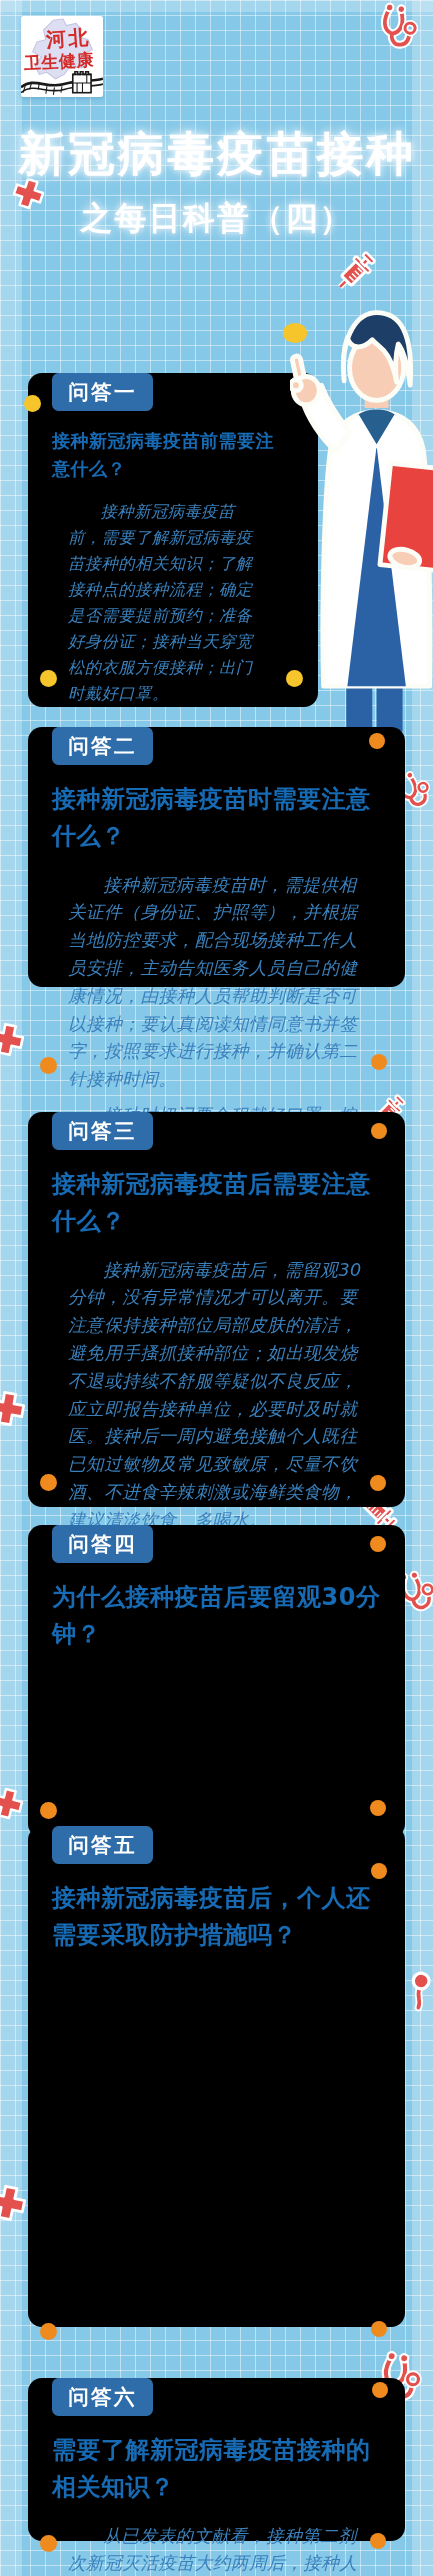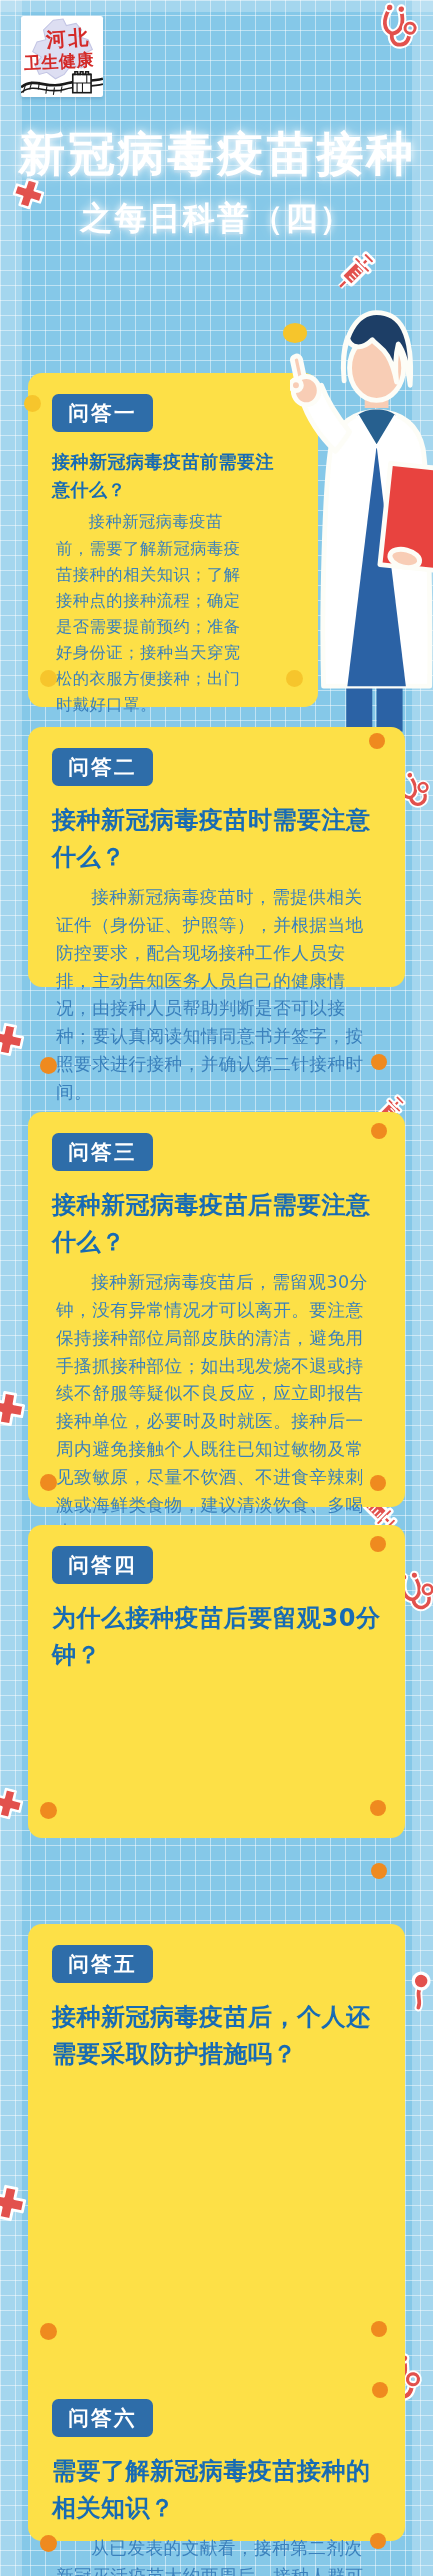--- a/index.html
+++ b/index.html
@@ -42,35 +42,35 @@
   .title1,.title2{
     position:absolute;left:0;width:100%;text-align:center;z-index:2;
     color:#ffffff;font-weight:bold;
     text-shadow:0 0 7.6px rgba(255,255,255,.95),0 0 17.4px rgba(255,255,255,.55),0 2.7px 0 rgba(150,200,228,.55);
   }
   .title1{top:123px;font-size:47px;letter-spacing:2.7px;}
   .title2{top:197px;font-size:32px;letter-spacing:2.2px;}
 
   
   .card{
-    position:absolute;left:28px;width:377px;background:#fde047;
+    position:absolute;left:28px;width:377px;background:#000000;
     border-radius:14px;z-index:4;box-sizing:border-box;
-    padding:21px 22px 0 24px;
+    padding:0 22px 0 24px;
   }
   .card.first{width:290px;z-index:2;padding-right:18.4px;}
   .badge{
     display:inline-block;background:#2e6da9;color:#ffffff;
     font-weight:bold;font-size:20.6px;line-height:1;
     padding:8.7px 16.3px;border-radius:6.5px;letter-spacing:2.2px;
   }
   .question{
     color:#176bb4;font-weight:bold;font-size:24px;line-height:1.55;
     margin:16.3px 0 0 0;letter-spacing:0.5px;
   }
-  .answer{margin:4px;}
+  .answer{margin:16px;font-style:italic;}
   .answer p{
     color:#3a80bc;font-size:17.6px;line-height:1.58;margin:7.6px 0 0 0;
     text-indent:2em;letter-spacing:0.5px;
   }
   .card.first .question{font-size:18px;width:239px;}
   .card.first .answer p{font-size:16.3px;line-height:1.6;width:193px;margin-top:5.4px;}
 
   
   .dot{position:absolute;border-radius:50%;z-index:5;}
   .dot.yellow{background:#f6c52c;}
@@ -354,21 +354,21 @@
   <div class="dot orange" style="left:370px;top:1475px;width:16.3px;height:16.3px;"></div>
 
   <div class="card" style="top:1525px;height:313px;">
     <div class="badge">问答四</div>
     <div class="question">为什么接种疫苗后要留观30分钟？</div>
   </div>
   <div class="dot orange" style="left:370px;top:1536px;width:16.3px;height:16.3px;"></div>
   <div class="dot orange" style="left:40px;top:1802px;width:17.4px;height:17.4px;"></div>
   <div class="dot orange" style="left:370px;top:1800px;width:16.3px;height:16.3px;"></div>
 
-  <div class="card" style="top:1924px;height:501px;">
+  <div class="card" style="top:1826px;height:501px;">
     <div class="badge">问答五</div>
     <div class="question">接种新冠病毒疫苗后，个人还需要采取防护措施吗？</div>
   </div>
   <div class="dot orange" style="left:371px;top:1863px;width:16.3px;height:16.3px;"></div>
   <div class="dot orange" style="left:40px;top:2323px;width:17.4px;height:17.4px;"></div>
   <div class="dot orange" style="left:371px;top:2321px;width:16.3px;height:16.3px;"></div>
 
   <div class="card" style="top:2378px;height:163px;">
     <div class="badge">问答六</div>
     <div class="question">需要了解新冠病毒疫苗接种的相关知识？</div>

